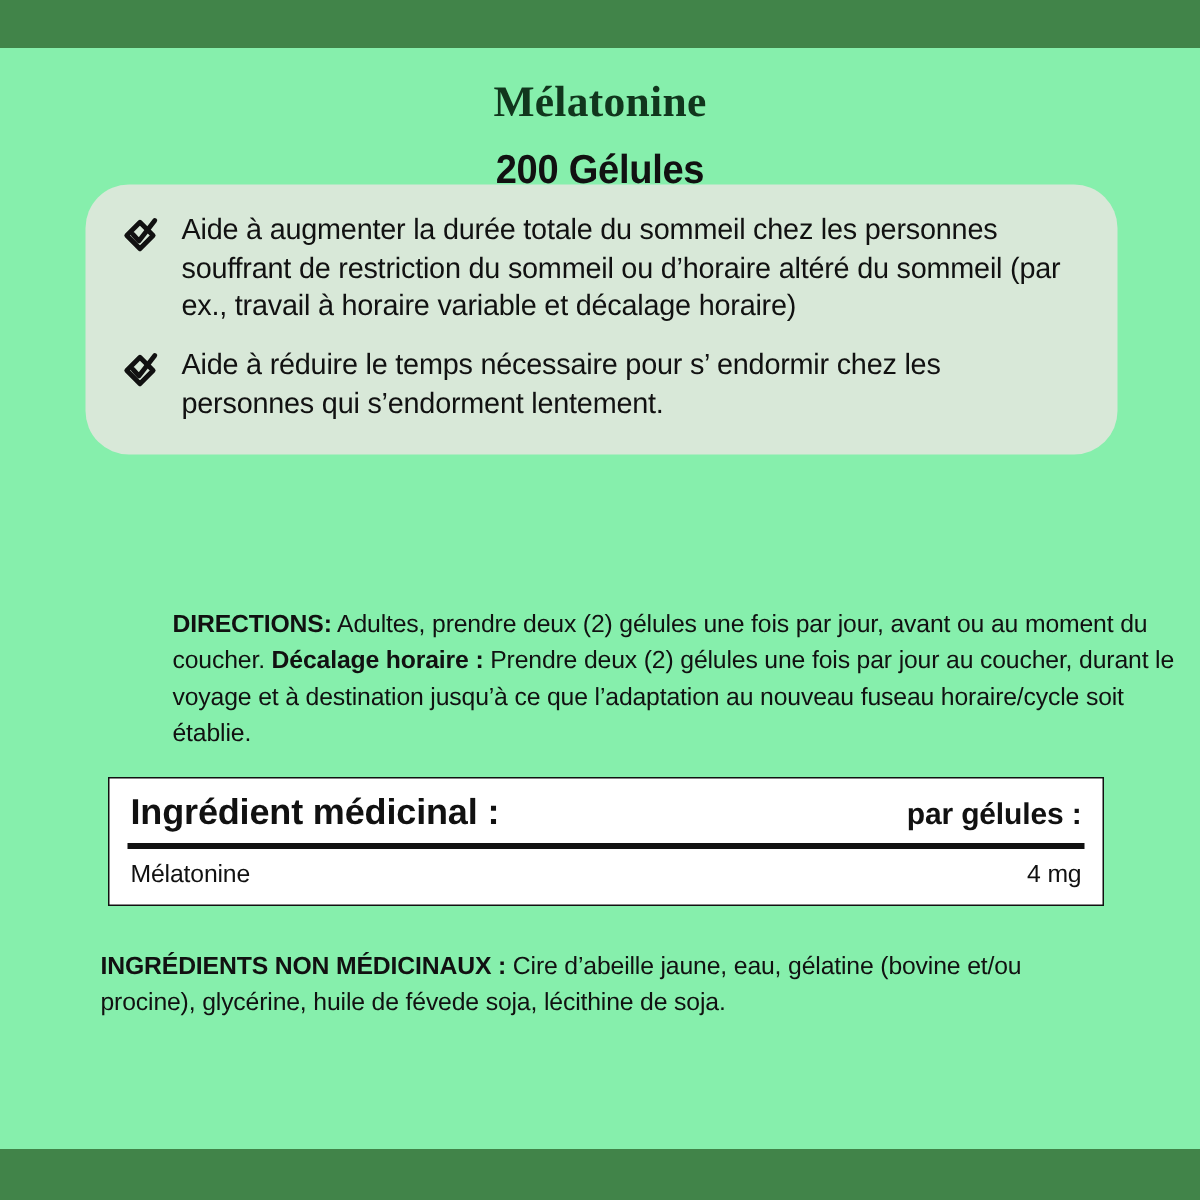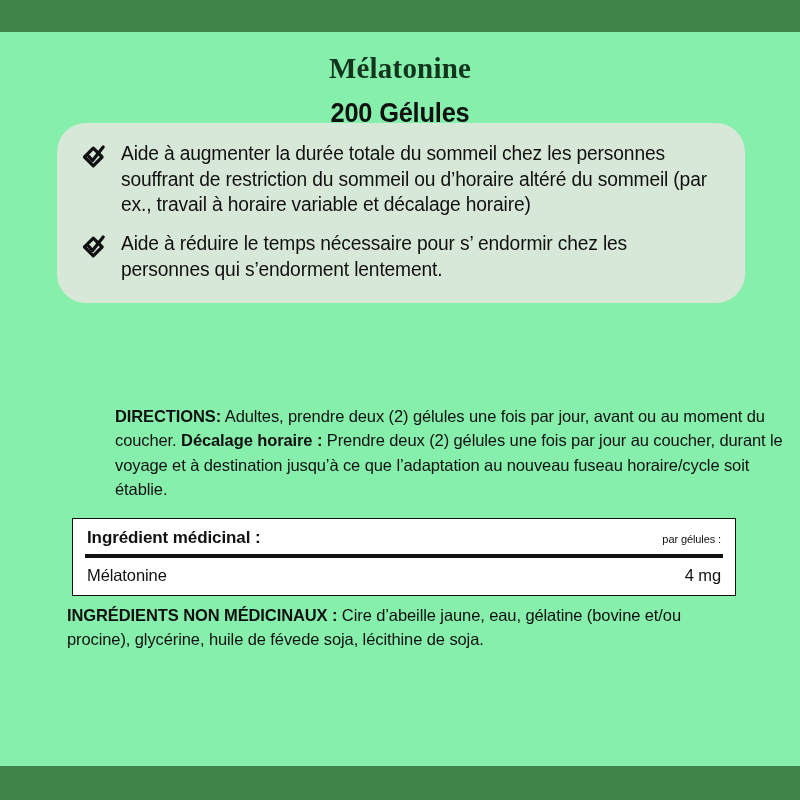--- a/index.html
+++ b/index.html
@@ -131,28 +131,28 @@
     box-sizing: border-box;
     background: #ffffff;
   }
   .ing-head {
     display: flex;
     justify-content: space-between;
     align-items: baseline;
     padding: 9px 14px 6px 14px;
   }
   .ing-head-left {
-    font-size: 17px;
+    font-size: 24px;
     font-weight: 700;
     color: #111111;
     letter-spacing: -0.1px;
   }
   .ing-head-right {
-    font-size: 11px;
-    font-weight: 400;
+    font-size: 20px;
+    font-weight: 700;
     color: #111111;
     letter-spacing: -0.1px;
   }
   .ing-rule {
     height: 4px;
     background: #111111;
     margin: 0 12px;
   }
   .ing-row {
     display: flex;
@@ -166,21 +166,21 @@
     letter-spacing: -0.1px;
   }
   .ing-row-amount {
     font-size: 16.5px;
     color: #111111;
     letter-spacing: -0.1px;
   }
   
   .nonmed {
     position: absolute;
-    top: 603px;
+    top: 632px;
     left: 67px;
     width: 675px;
     font-size: 16.5px;
     line-height: 1.47;
     color: #111111;
     letter-spacing: -0.1px;
   }
   .nonmed b {
     font-weight: 700;
   }

